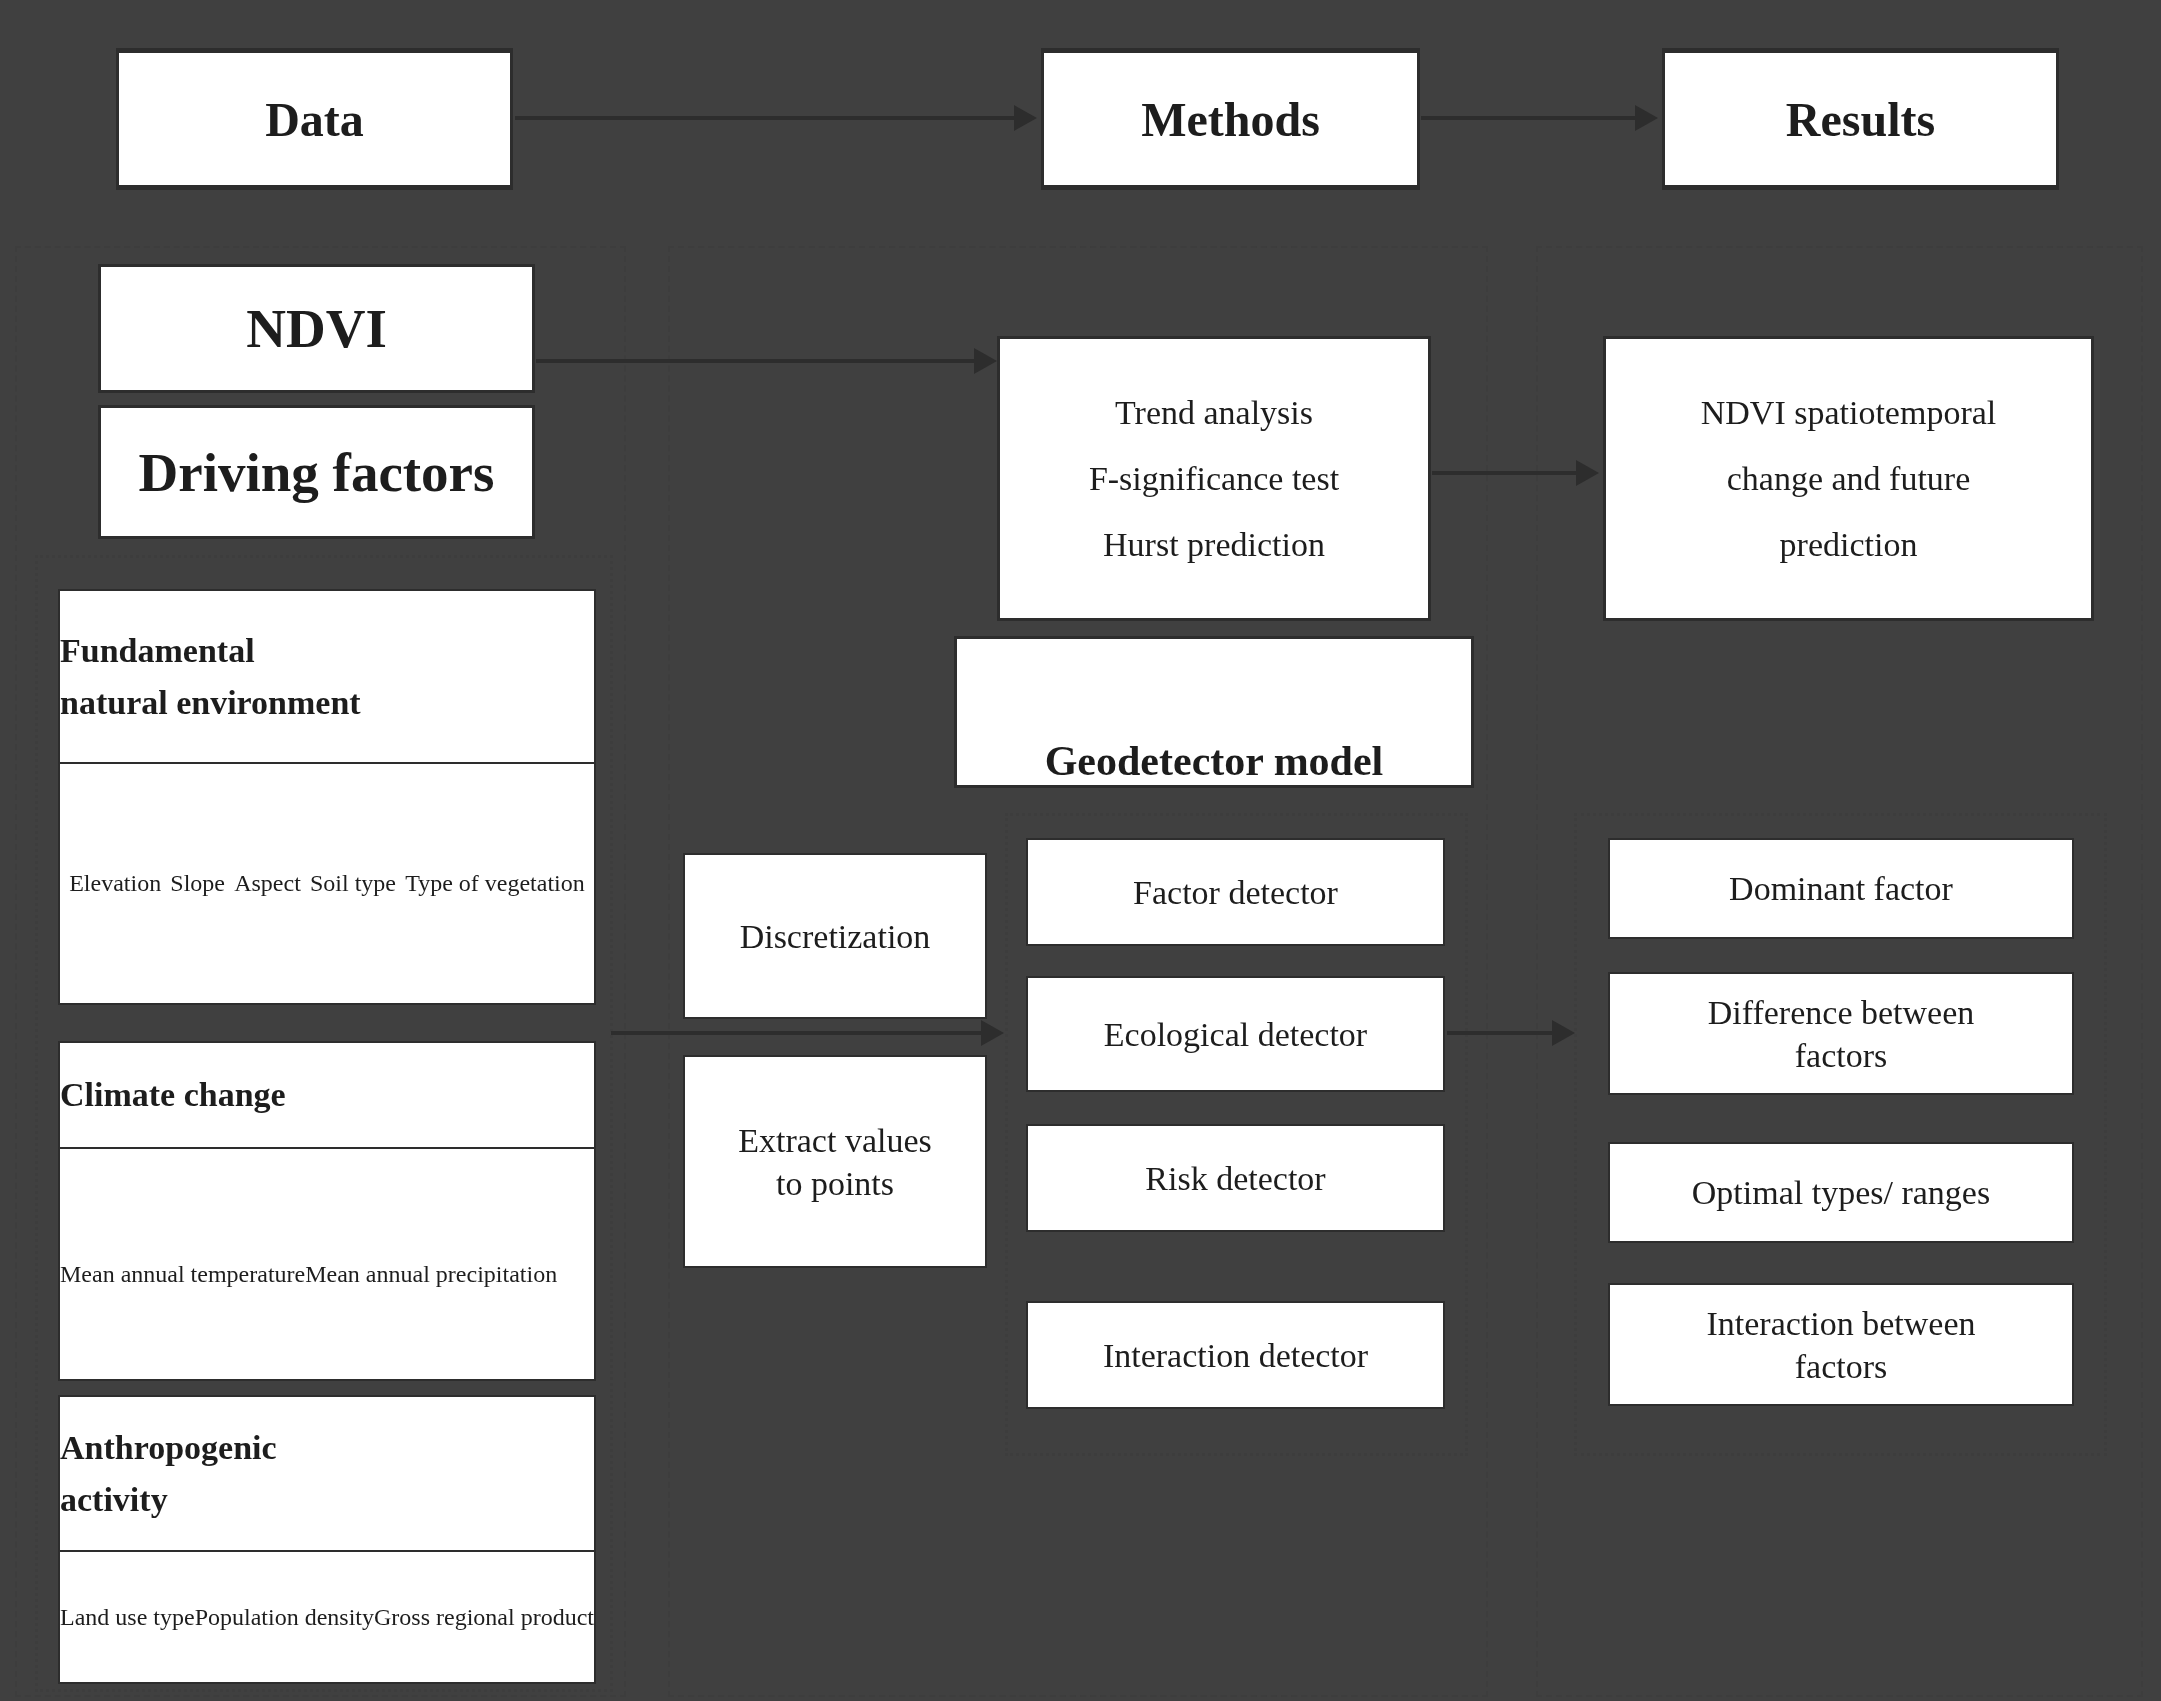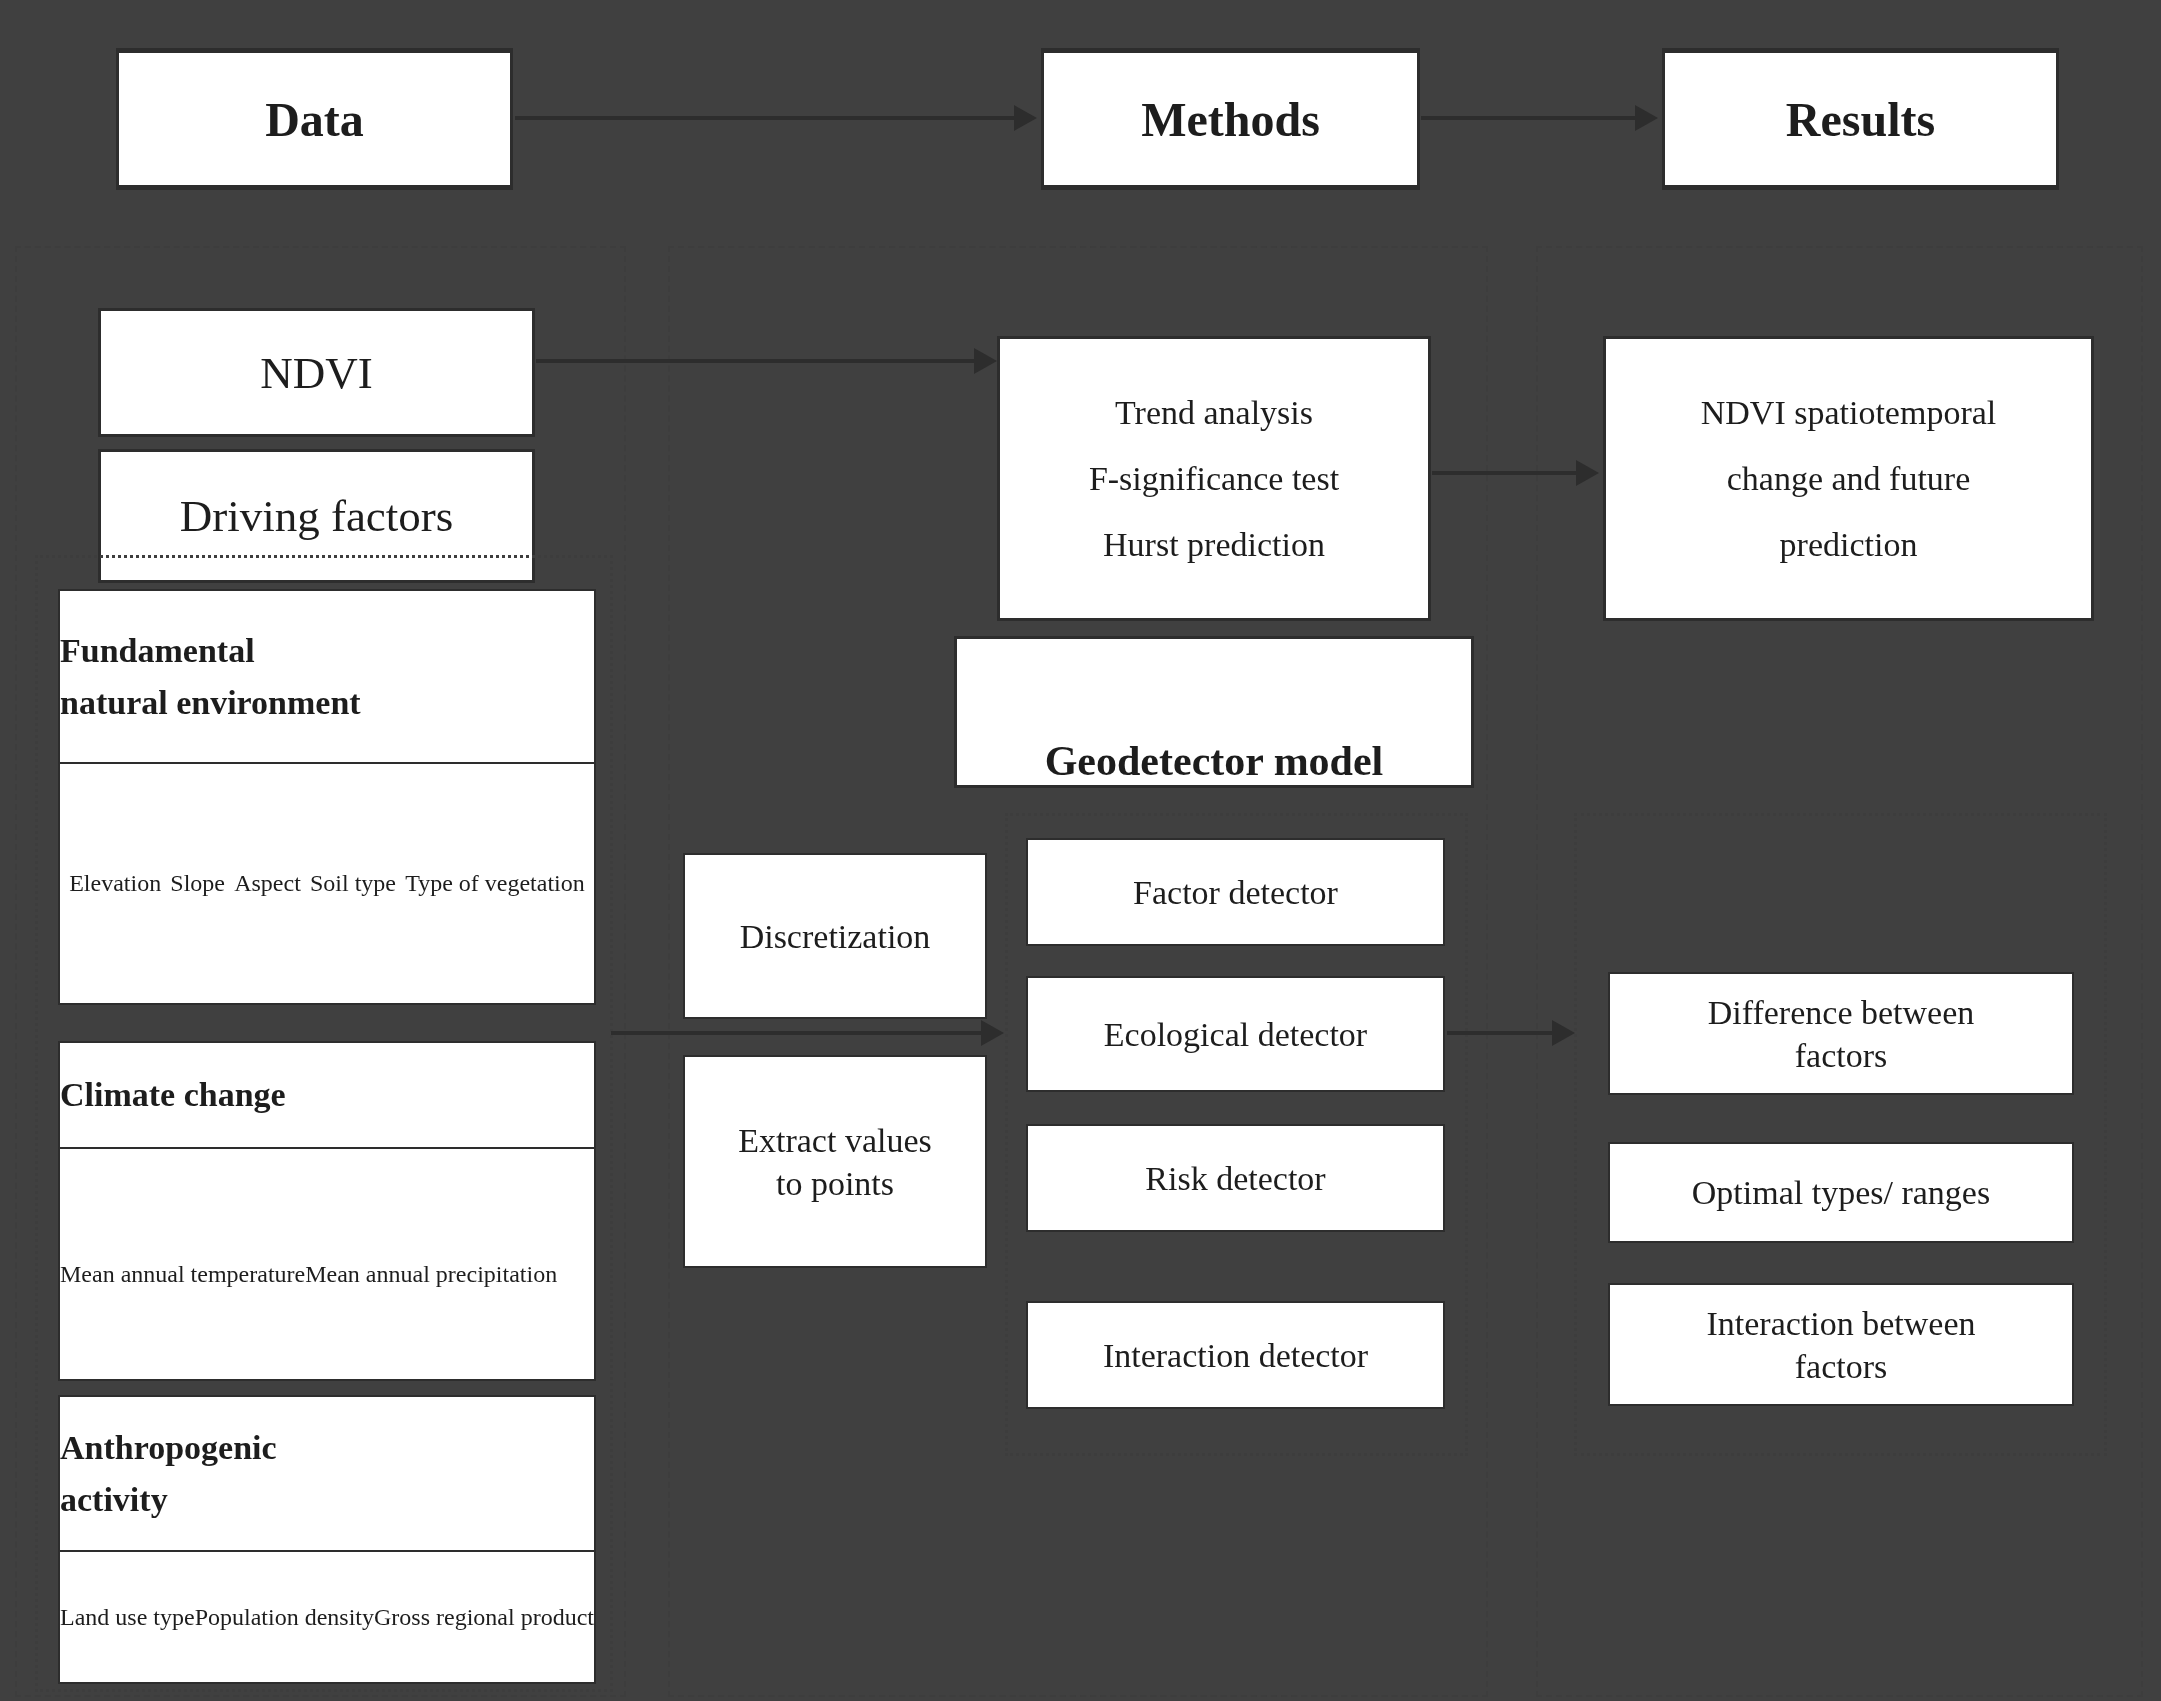--- a/index.html
+++ b/index.html
@@ -6,21 +6,21 @@
   .stage {
     position:relative; width:2161px; height:1701px; background:#404040;
     font-family:"Liberation Serif", serif; color:#1d1d1d; overflow:hidden;
   }
   .box {
     position:absolute; box-sizing:border-box; background:#ffffff;
     border:2.9px solid #2d2d2d; display:flex; flex-direction:column;
     align-items:center; justify-content:center; text-align:center;
   }
   .topbox { border-width:5px 3.6px; font-weight:bold; font-size:48px; }
-  .bigbox { font-weight:normal; font-size:45px; border-width:3.6px;margin-top:44px; }
+  .bigbox { font-weight:bold; font-size:55px; border-width:3.6px; }
   .headbox { font-weight:bold; font-size:42px; border-width:3.6px;justify-content:flex-end; }
   .midbox { font-size:34px; line-height:66px; border-width:3.6px; }
   .cellbox { font-size:34px; line-height:43px; }
   .dashedcol { position:absolute; box-sizing:border-box; border:2.9px dashed #3d3d3d; background:transparent; }
   .dotted { position:absolute; box-sizing:border-box; border:3.6px dotted #3d3d3d; background:transparent; }
   .group { justify-content:flex-start; padding:0; }
   .ghead {
     width:100%; box-sizing:border-box; border-bottom:2.9px solid #2d2d2d;
     display:flex; flex-direction:column; align-items:flex-start; justify-content:center;
     font-weight:bold; font-size:34px; line-height:52px; flex:0 0 auto;
@@ -146,20 +146,23 @@
 
   <div class="box midbox" style="left:1603px;top:336px;width:491px;height:285px">
     <span>NDVI spatiotemporal</span>
     <span>change and future</span>
     <span>prediction</span>
   </div>
 
 
   <div class="dotted" style="left:1574px;top:813px;width:533px;height:643px"></div>
 
+  <div class="box cellbox" style="left:1608px;top:838px;width:466px;height:101px">
+    <span>Dominant factor</span>
+  </div>
   <div class="box cellbox" style="left:1608px;top:972px;width:466px;height:123px">
     <span>Difference between</span>
     <span>factors</span>
   </div>
   <div class="box cellbox" style="left:1608px;top:1142px;width:466px;height:101px">
     <span>Optimal types/ ranges</span>
   </div>
   <div class="box cellbox" style="left:1608px;top:1283px;width:466px;height:123px">
     <span>Interaction between</span>
     <span>factors</span>

